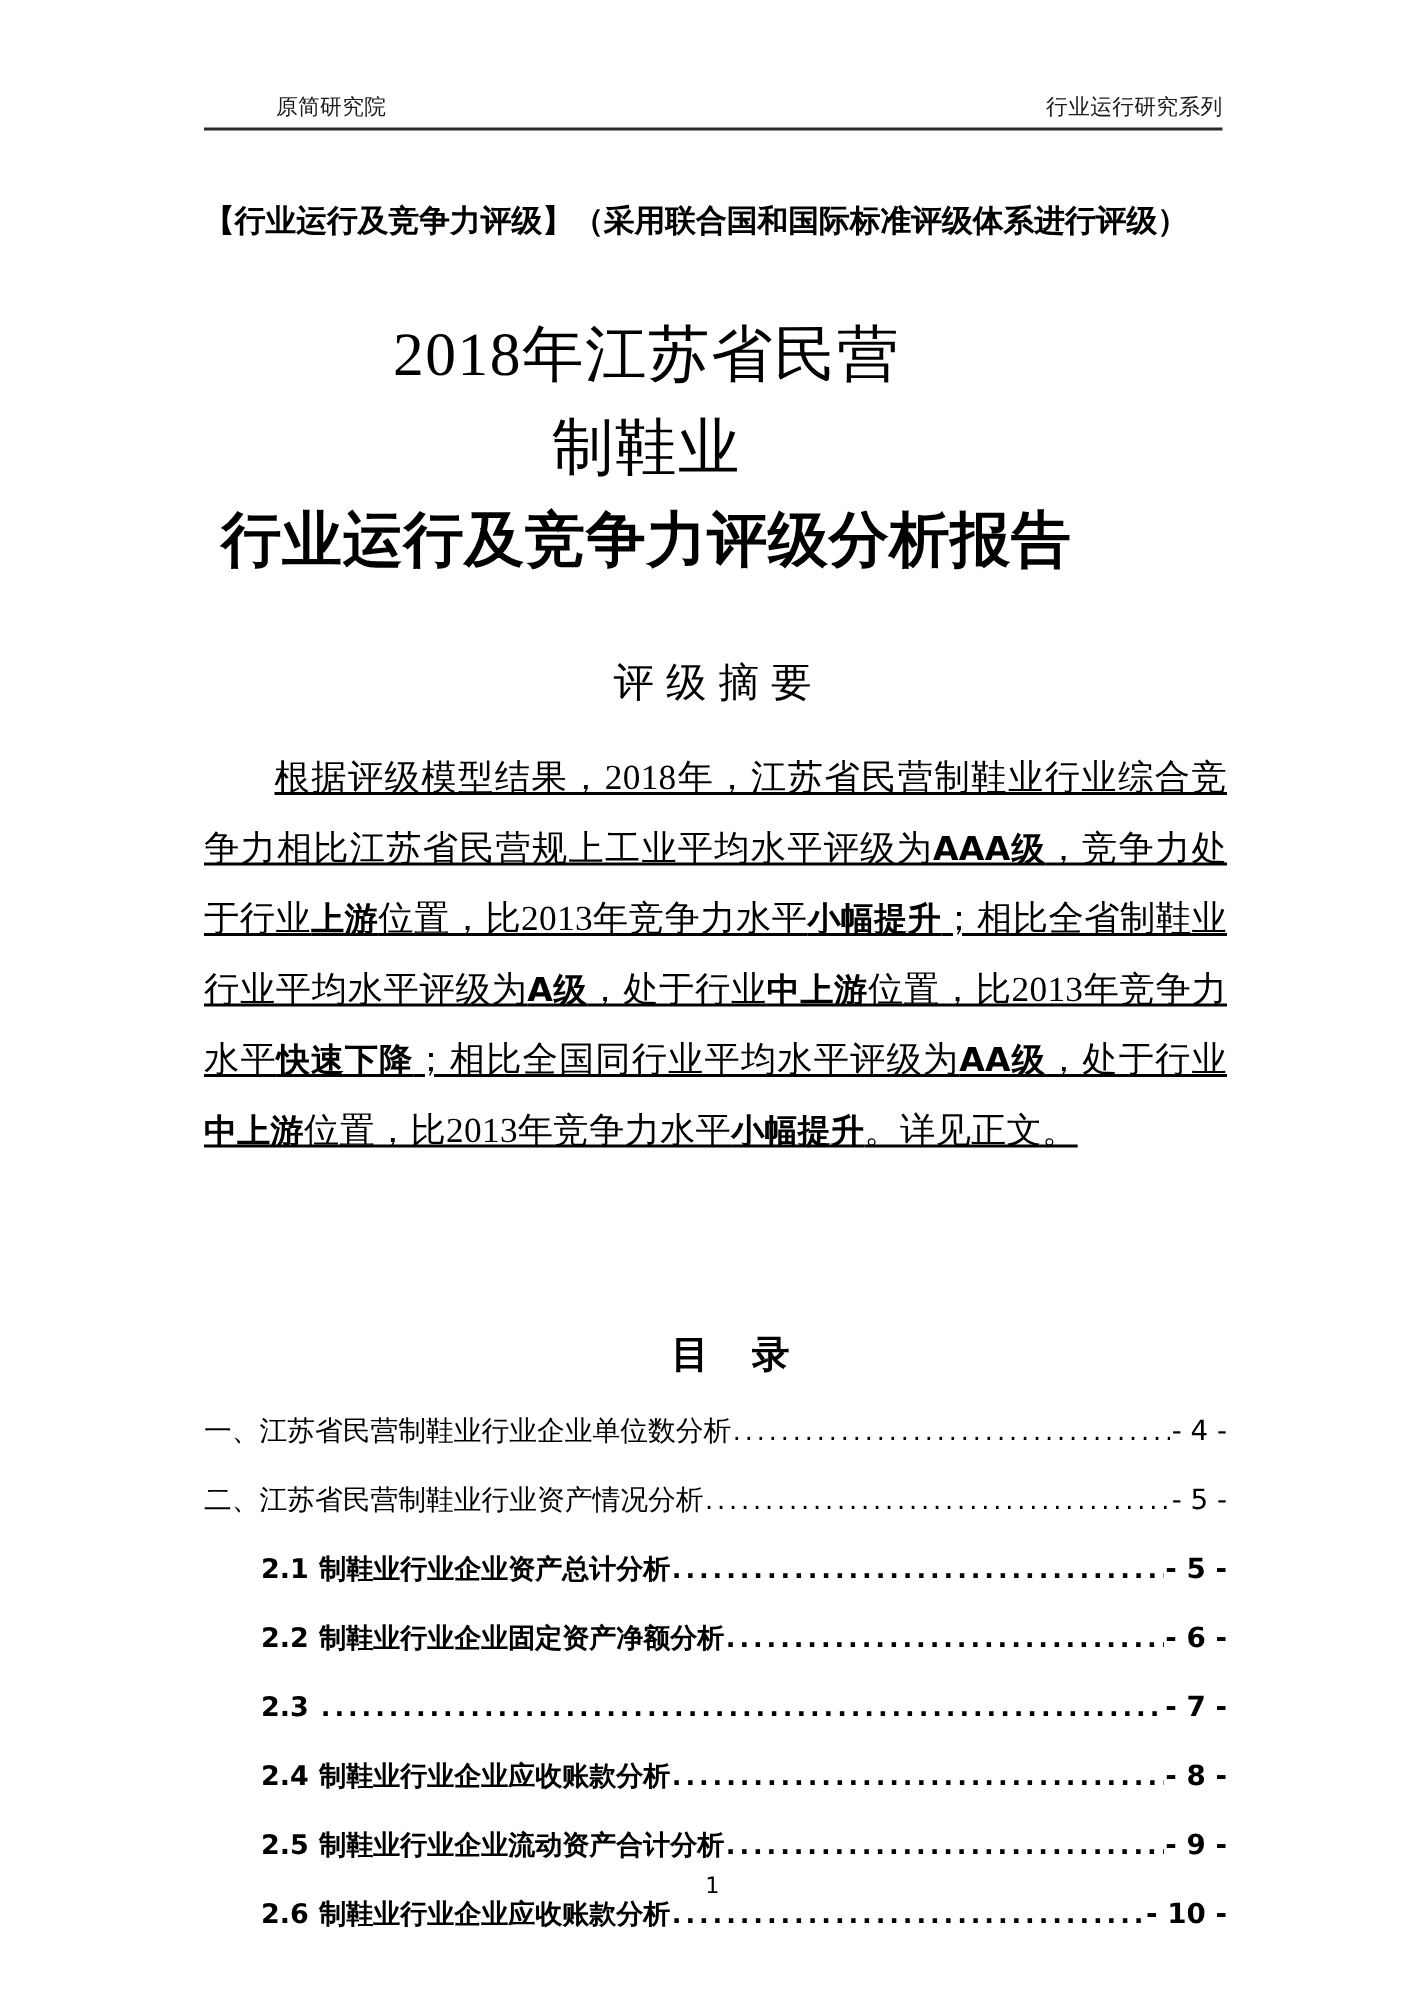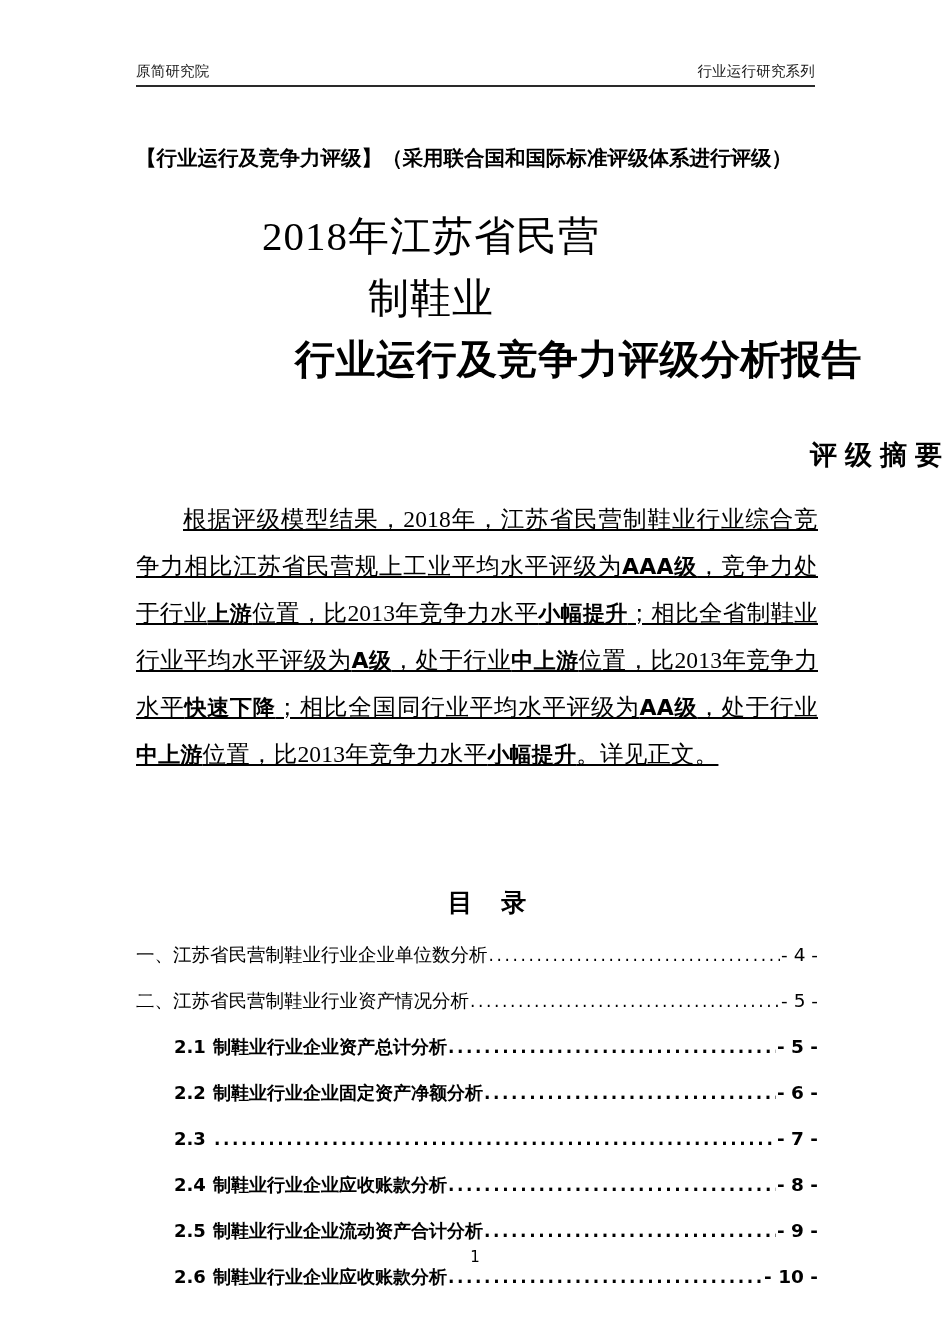--- a/index.html
+++ b/index.html
@@ -33,27 +33,27 @@
     display: flex;
     justify-content: space-between;
     align-items: flex-end;
     font-family: "DejaVu Sans", "Liberation Sans", sans-serif;
     font-size: 14.5px;
     letter-spacing: 0.2px;
     color: #1a1a1a;
     padding-bottom: 4px;
     border-bottom: 2px solid #2a2a2a;
   }
-  .header-left, .header-right { white-space: nowrap; }
+  .header-left, .header-right { white-space: nowrap; margin-left: 48px; }
 
   
   .bracket-line {
     position: absolute;
     left: 136px;
-    top: 144px;
+    top: 133px;
     width: 690px;
     font-family: "Liberation Serif", "DejaVu Serif", serif;
     font-size: 20.5px;
     font-weight: bold;
     letter-spacing: 0px;
     white-space: nowrap;
   }
 
   
   .title-block {
@@ -64,37 +64,36 @@
     text-align: center;
   }
   .title-line {
     font-family: "Liberation Serif", "DejaVu Serif", serif;
     font-size: 41px;
     line-height: 62px;
     letter-spacing: 1px;
     white-space: nowrap;
   }
   .title-line.heavy {
-    font-family: Liberation Serif, serif;
+    font-family: Liberation Sans, sans-serif;
     font-weight: bold;
     font-size: 40px;
     letter-spacing: 0.5px;
-    text-align: right;
   }
 
   
   .summary-heading {
     position: absolute;
     left: 0;
     top: 437px;
     width: 950px;
-    text-align: right;
+    text-align: center;
     font-family: "DejaVu Sans", "Liberation Sans", sans-serif;
     font-size: 27px;
-    font-weight: bold;
+    font-weight: normal;
     letter-spacing: 8px;
     text-indent: 8px;
   }
 
   
   .summary-body {
     position: absolute;
     left: 136px;
     top: 496px;
     width: 682px;

